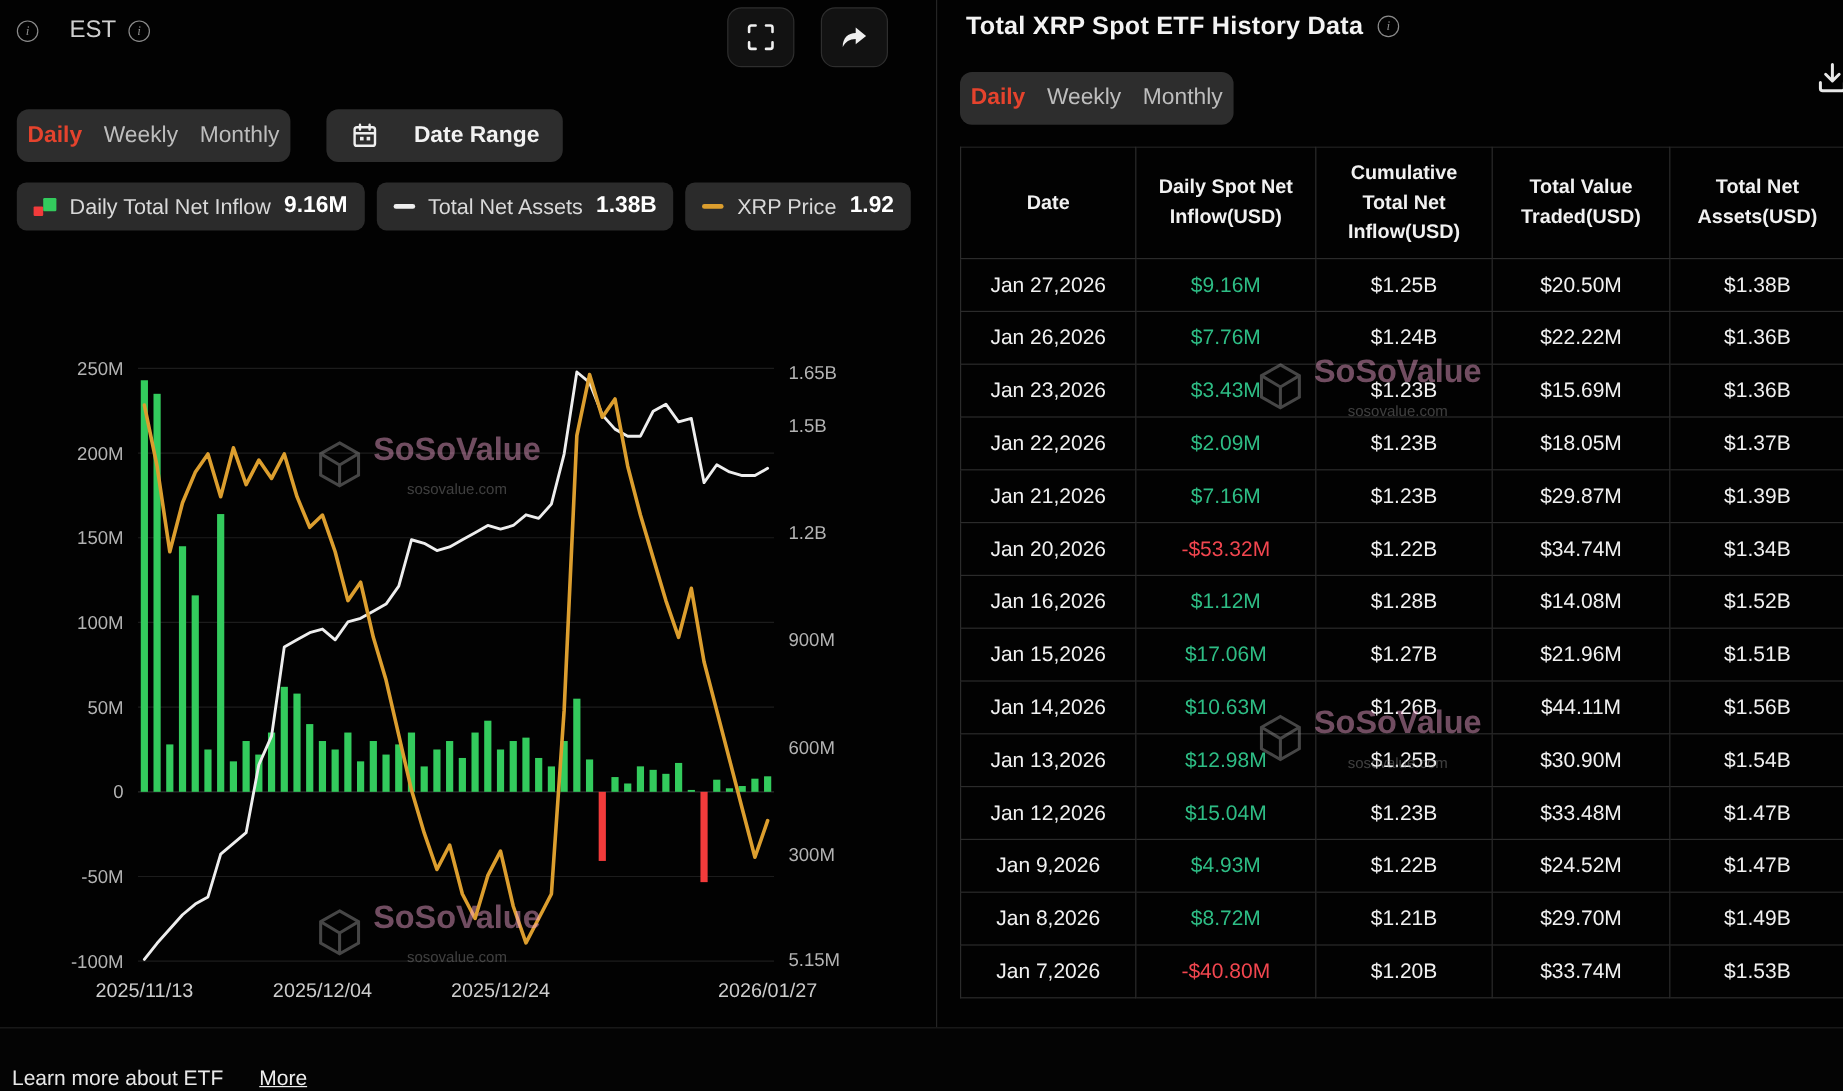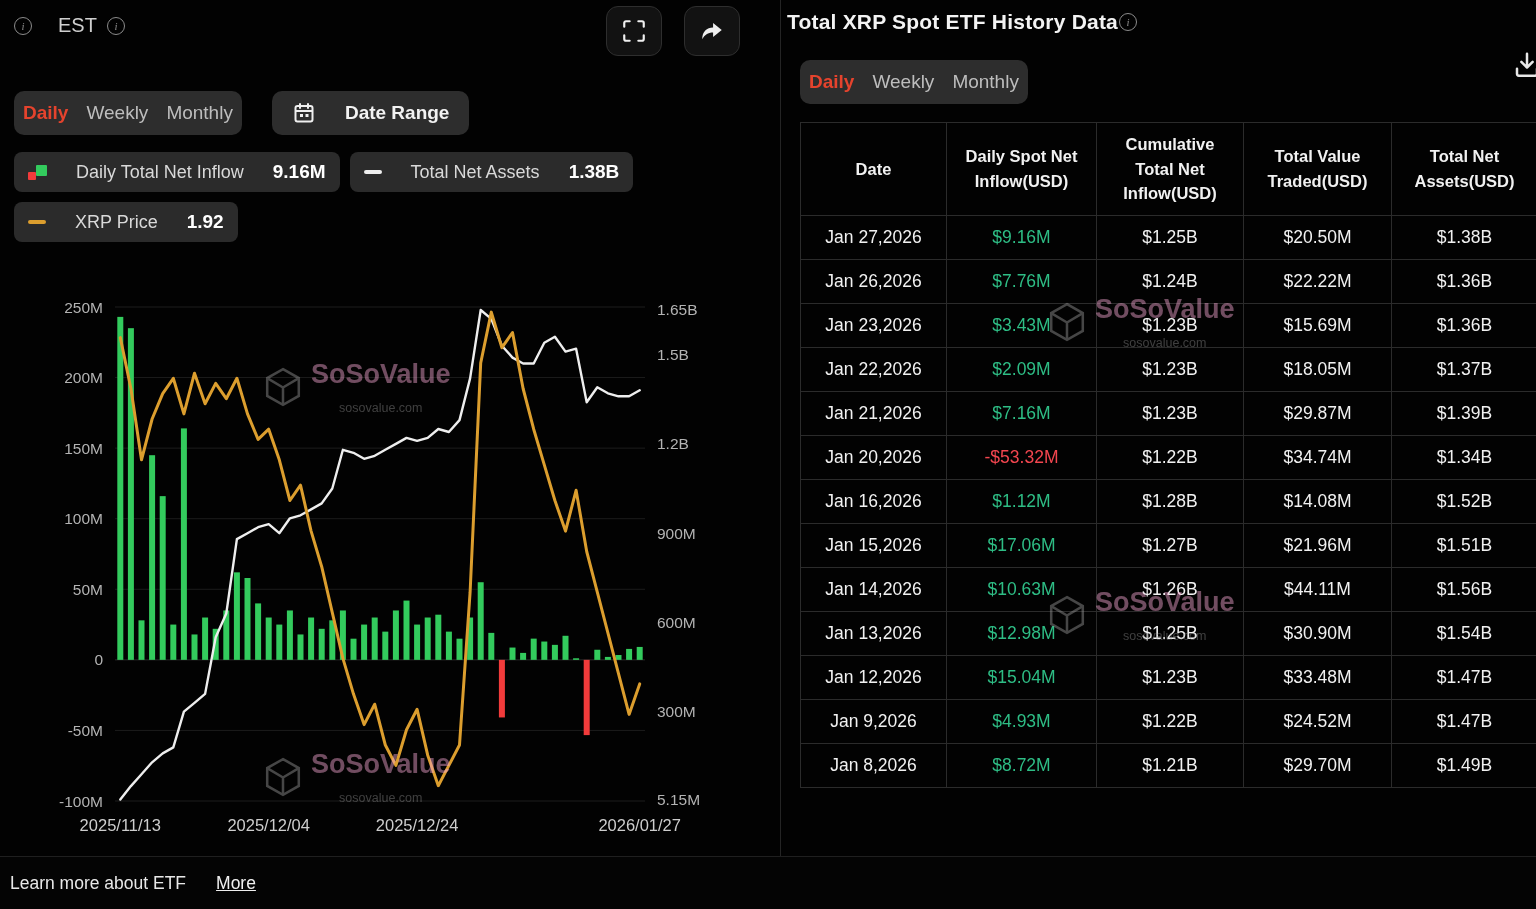--- a/index.html
+++ b/index.html
@@ -16,38 +16,38 @@
 .icon-btn{width:56px;height:50px;background:#121212;border:1px solid #2e2e2e;border-radius:12px;
   display:flex;align-items:center;justify-content:center;cursor:pointer}
 .controls-row{position:absolute;left:14px;top:91px;display:flex;gap:30px;align-items:center}
 .tab-group{display:flex;background:#2d2d2d;border-radius:10px;overflow:hidden}
 .tab{background:transparent;border:none;font-family:inherit;font-size:19px;color:#bdbdbd;
   padding:11px 9px;cursor:pointer}
 .tab.active{color:#e5432d;font-weight:600}
 .date-range{display:flex;align-items:center;gap:29px;background:#2d2d2d;border:none;border-radius:10px;
   padding:10px 20px;color:#f2f2f2;font-weight:700;font-size:19px;font-family:inherit;cursor:pointer}
 .legend{position:absolute;left:14px;top:152px;width:755px;display:flex;flex-wrap:wrap;gap:10px 10px}
-.legend-pill{display:inline-flex;align-items:center;gap:29px;background:#2b2b2b;border-radius:8px;
+.legend-pill{display:inline-flex;align-items:center;gap:11px;background:#2b2b2b;border-radius:8px;
   padding:9px 14px;cursor:pointer}
 .legend-label{font-size:18px;color:#d9d9d9}
 .legend-value{font-size:19px;font-weight:700;color:#fff}
 .swatch-candles{position:relative;width:19px;height:15px;flex:none}
 .swatch-candles i{position:absolute;border-radius:1px}
 .swatch-line{width:18px;height:4.5px;border-radius:2.5px;flex:none}
 .chart-wrap{position:absolute;left:0;top:285px;width:780px;height:565px}
 #chart{position:absolute;left:0;top:0}
 .ay{fill:#b3b3b3;font-size:15.5px}
 .ax{fill:#cdcdcd;font-size:16.5px}
 .footer{position:absolute;left:0;bottom:0;width:1536px;height:53px;background:#040404;
-  border-top:1px solid #1f1f1f;display:flex;align-items:center;gap:30px;padding-left:10px;z-index:6}
+  border-top:1px solid #1f1f1f;display:flex;align-items:flex-end;gap:30px;padding-left:10px;z-index:6}
 .footer-text{font-size:17.5px;color:#e8e8e8}
 .footer-link{font-size:17.5px;color:#efefef;text-decoration:underline;cursor:pointer}
 .divider{position:absolute;left:780px;top:0;width:1px;height:909px;background:#242424}
 .right-panel{position:absolute;left:781px;top:0;width:755px;height:909px}
-.rp-header{position:absolute;left:6px;top:10px;display:flex;align-items:center;gap:1px}
+.rp-header{position:absolute;left:24px;top:10px;display:flex;align-items:center;gap:12px}
 .rp-tabs{position:absolute;left:19px;top:60px}
 .download-btn{position:absolute;right:-6px;top:50px;background:none;border:none;cursor:pointer}
 .table-wrap{position:absolute;left:19px;top:122px;right:-2px;bottom:54px;overflow:hidden}
 table{border-collapse:collapse;table-layout:fixed;width:737px}
 th,td{border:1px solid #2b2b2b;text-align:center;color:#f1f1f1;overflow:hidden}
 th{height:93px;font-size:16.5px;font-weight:700;padding:0 10px;line-height:1.5;vertical-align:middle}
 td{height:44px;font-size:17.5px}
 td.pos{color:#2ebd85}
 td.neg{color:#f2464f}
 .wm{position:absolute;display:flex;align-items:center;gap:10px;opacity:.45;pointer-events:none;z-index:3}
@@ -341,20 +341,27 @@
             <td>$24.52M</td>
             <td>$1.47B</td>
           </tr>
           <tr>
             <td>Jan 8,2026</td>
             <td class="pos">$8.72M</td>
             <td>$1.21B</td>
             <td>$29.70M</td>
             <td>$1.49B</td>
           </tr>
+          <tr>
+            <td>Jan 7,2026</td>
+            <td class="neg">-$40.80M</td>
+            <td>$1.20B</td>
+            <td>$33.74M</td>
+            <td>$1.53B</td>
+          </tr>
         </tbody>
     </table>
   </div>
 <div class="wm" style="left: 268px; top: 295px;">
       <svg width="36" height="40" viewBox="0 0 34 38">
         <path d="M17 2 32 10.5v17L17 36 2 27.5v-17Z" fill="none" stroke="#9a9a9a" stroke-width="2.4"></path>
         <path d="M17 36V19.5M17 19.5 2 10.5M17 19.5l15-9" stroke="#9a9a9a" stroke-width="2.4" fill="none"></path>
       </svg>
       <div>
         <div class="wm-name">SoSoValue</div>

